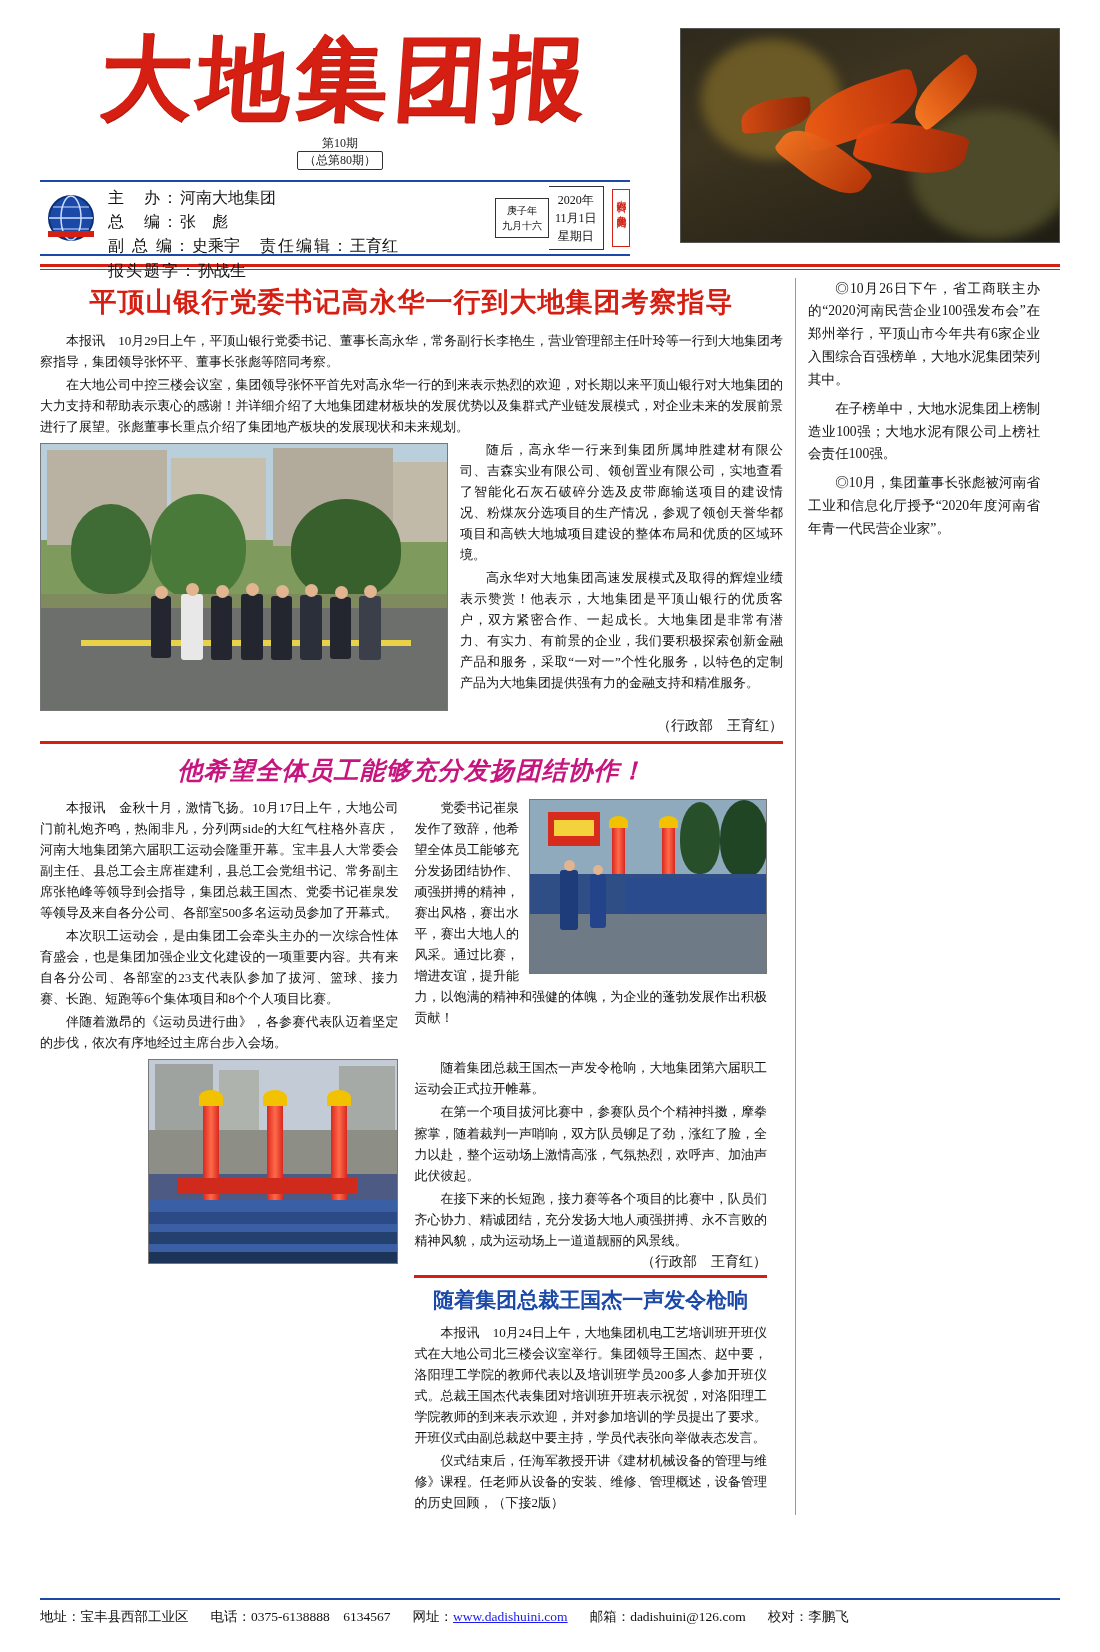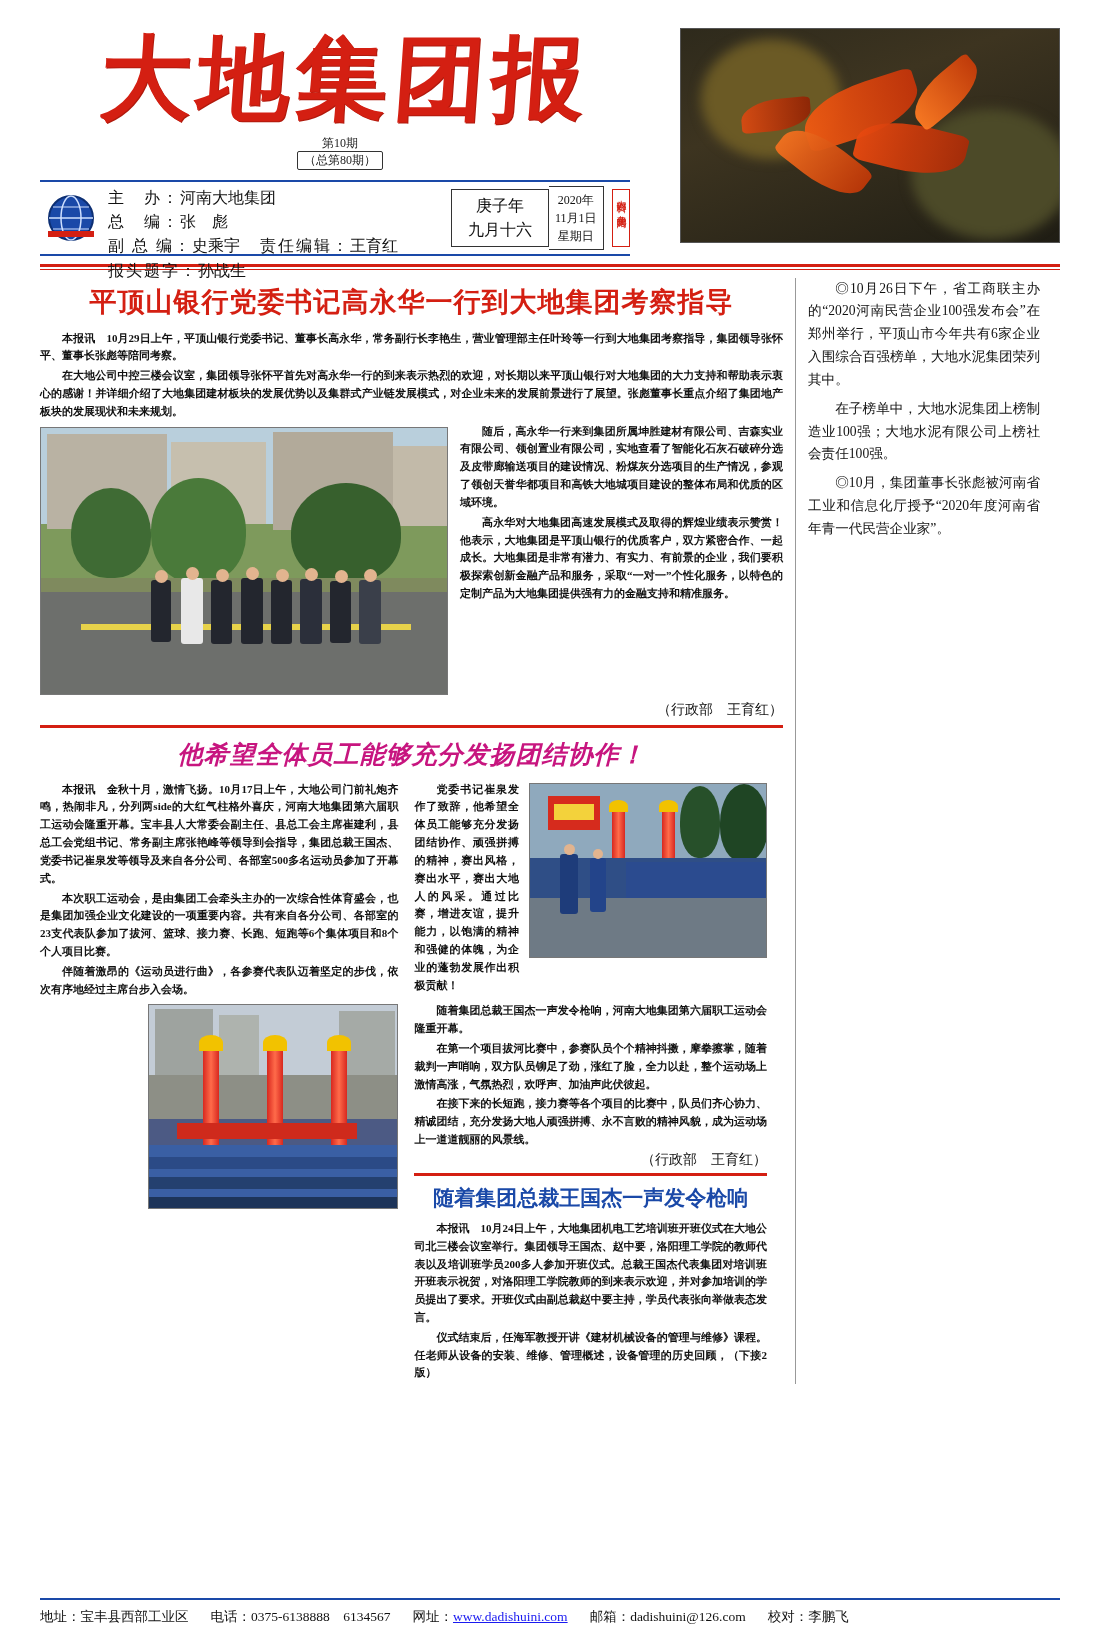--- a/index.html
+++ b/index.html
@@ -70,21 +70,21 @@
     font-size:16px;
     line-height:1.52;
     padding:4px 0 0 6px;
     white-space:nowrap;
   }
   .infotext .lbl { letter-spacing:2px; }
   .datebox {
     display:flex; align-items:center; margin-left:14px; padding:6px 0;
   }
   .datebox .cn-date {
-    border:1px solid #333; font-size:16px; text-align:center; padding:4px 16px; line-height:1.5;
+    border:1px solid #333; font-size:10px; text-align:center; padding:4px 6px; line-height:1.5;
   }
   .datebox .g-date {
     border:1px solid #333; border-left:none; font-size:12px; text-align:center; padding:4px 6px; line-height:1.5;
   }
   .stamp {
     margin-left:8px; color:#d41f12; border:1px solid #d41f12;
     font-size:10px; writing-mode:vertical-rl; text-orientation:upright;
     padding:2px; letter-spacing:1px; line-height:1.25; height:58px;
     display:flex; align-items:center;
   }
@@ -105,23 +105,22 @@
   h1.headline2 {
     color:#c7157f; font-family:"DejaVu Sans", sans-serif; font-weight:bold;
     font-size:25px; text-align:center; margin:10px 0 10px; letter-spacing:1px;
     font-style:italic;
   }
   h2.subhead {
     color:#1a49a8; font-family:"DejaVu Sans", sans-serif; font-weight:bold;
     font-size:21px; text-align:center; margin:8px 0 8px;
   }
   p.body {
-    font-size:11px; line-height:1.62; text-align:justify; margin:0 0 2px;
+    font-size:13px; line-height:1.62; text-align:justify; margin:0 0 2px;
     text-indent:2em;
-    font-weight:bold;
   }
   .sign { text-align:right; font-size:14px; margin-top:2px; }
 
   
   .side-banner {
     background:#1a49a8; color:#fff; font-family:"DejaVu Sans", sans-serif;
     font-weight:bold; font-size:24px; text-align:center;
     padding:6px 0; letter-spacing:6px; border-radius:3px;
     margin:4px 0 8px; box-shadow:2px 2px 0 #0d2f73;
   }
@@ -315,21 +314,21 @@
             <div class="pillar" style="left:182px;top:44px;width:16px;height:100px;"></div>
             <div class="pillar-top" style="left:178px;top:30px;width:24px;height:16px;"></div>
             <div style="position:absolute;left:28px;top:118px;width:180px;height:16px;background:#cf2a1c;"></div>
             <div style="position:absolute;left:0;top:140px;width:250px;height:65px;background:#3a5fa4;"></div>
             <div class="crowdrow" style="left:0;top:152px;width:250px;height:12px;background:#2b4a86;"></div>
             <div class="crowdrow" style="left:0;top:172px;width:250px;height:12px;background:#24406f;"></div>
             <div class="crowdrow" style="left:0;top:192px;width:250px;height:13px;background:#1d3459;"></div>
           </div>
         </div>
         <div style="width:360px;">
-          <p class="body">随着集团总裁王国杰一声发令枪响，河南大地集团第六届职工运动会隆重开幕。</p>
+          <p class="body">随着集团总裁王国杰一声发令枪响，大地集团第六届职工运动会正式拉开帷幕。</p>
           <p class="body">在第一个项目拔河比赛中，参赛队员个个精神抖擞，摩拳擦掌，随着裁判一声哨响，双方队员铆足了劲，涨红了脸，全力以赴，整个运动场上激情高涨，气氛热烈，欢呼声、加油声此伏彼起。</p>
           <p class="body">在接下来的长短跑，接力赛等各个项目的比赛中，队员们齐心协力、精诚团结，充分发扬大地人顽强拼搏、永不言败的精神风貌，成为运动场上一道道靓丽的风景线。</p>
           <div class="sign">（行政部　王育红）</div>
 
           <div class="rule-red" style="margin-top:4px;"></div>
 
           <h2 class="subhead">随着集团总裁王国杰一声发令枪响</h2>
           <p class="body">本报讯　10月24日上午，大地集团机电工艺培训班开班仪式在大地公司北三楼会议室举行。集团领导王国杰、赵中要，洛阳理工学院的教师代表以及培训班学员200多人参加开班仪式。总裁王国杰代表集团对培训班开班表示祝贺，对洛阳理工学院教师的到来表示欢迎，并对参加培训的学员提出了要求。开班仪式由副总裁赵中要主持，学员代表张向举做表态发言。</p>
           <p class="body">仪式结束后，任海军教授开讲《建材机械设备的管理与维修》课程。任老师从设备的安装、维修、管理概述，设备管理的历史回顾，（下接2版）</p>
         </div>

